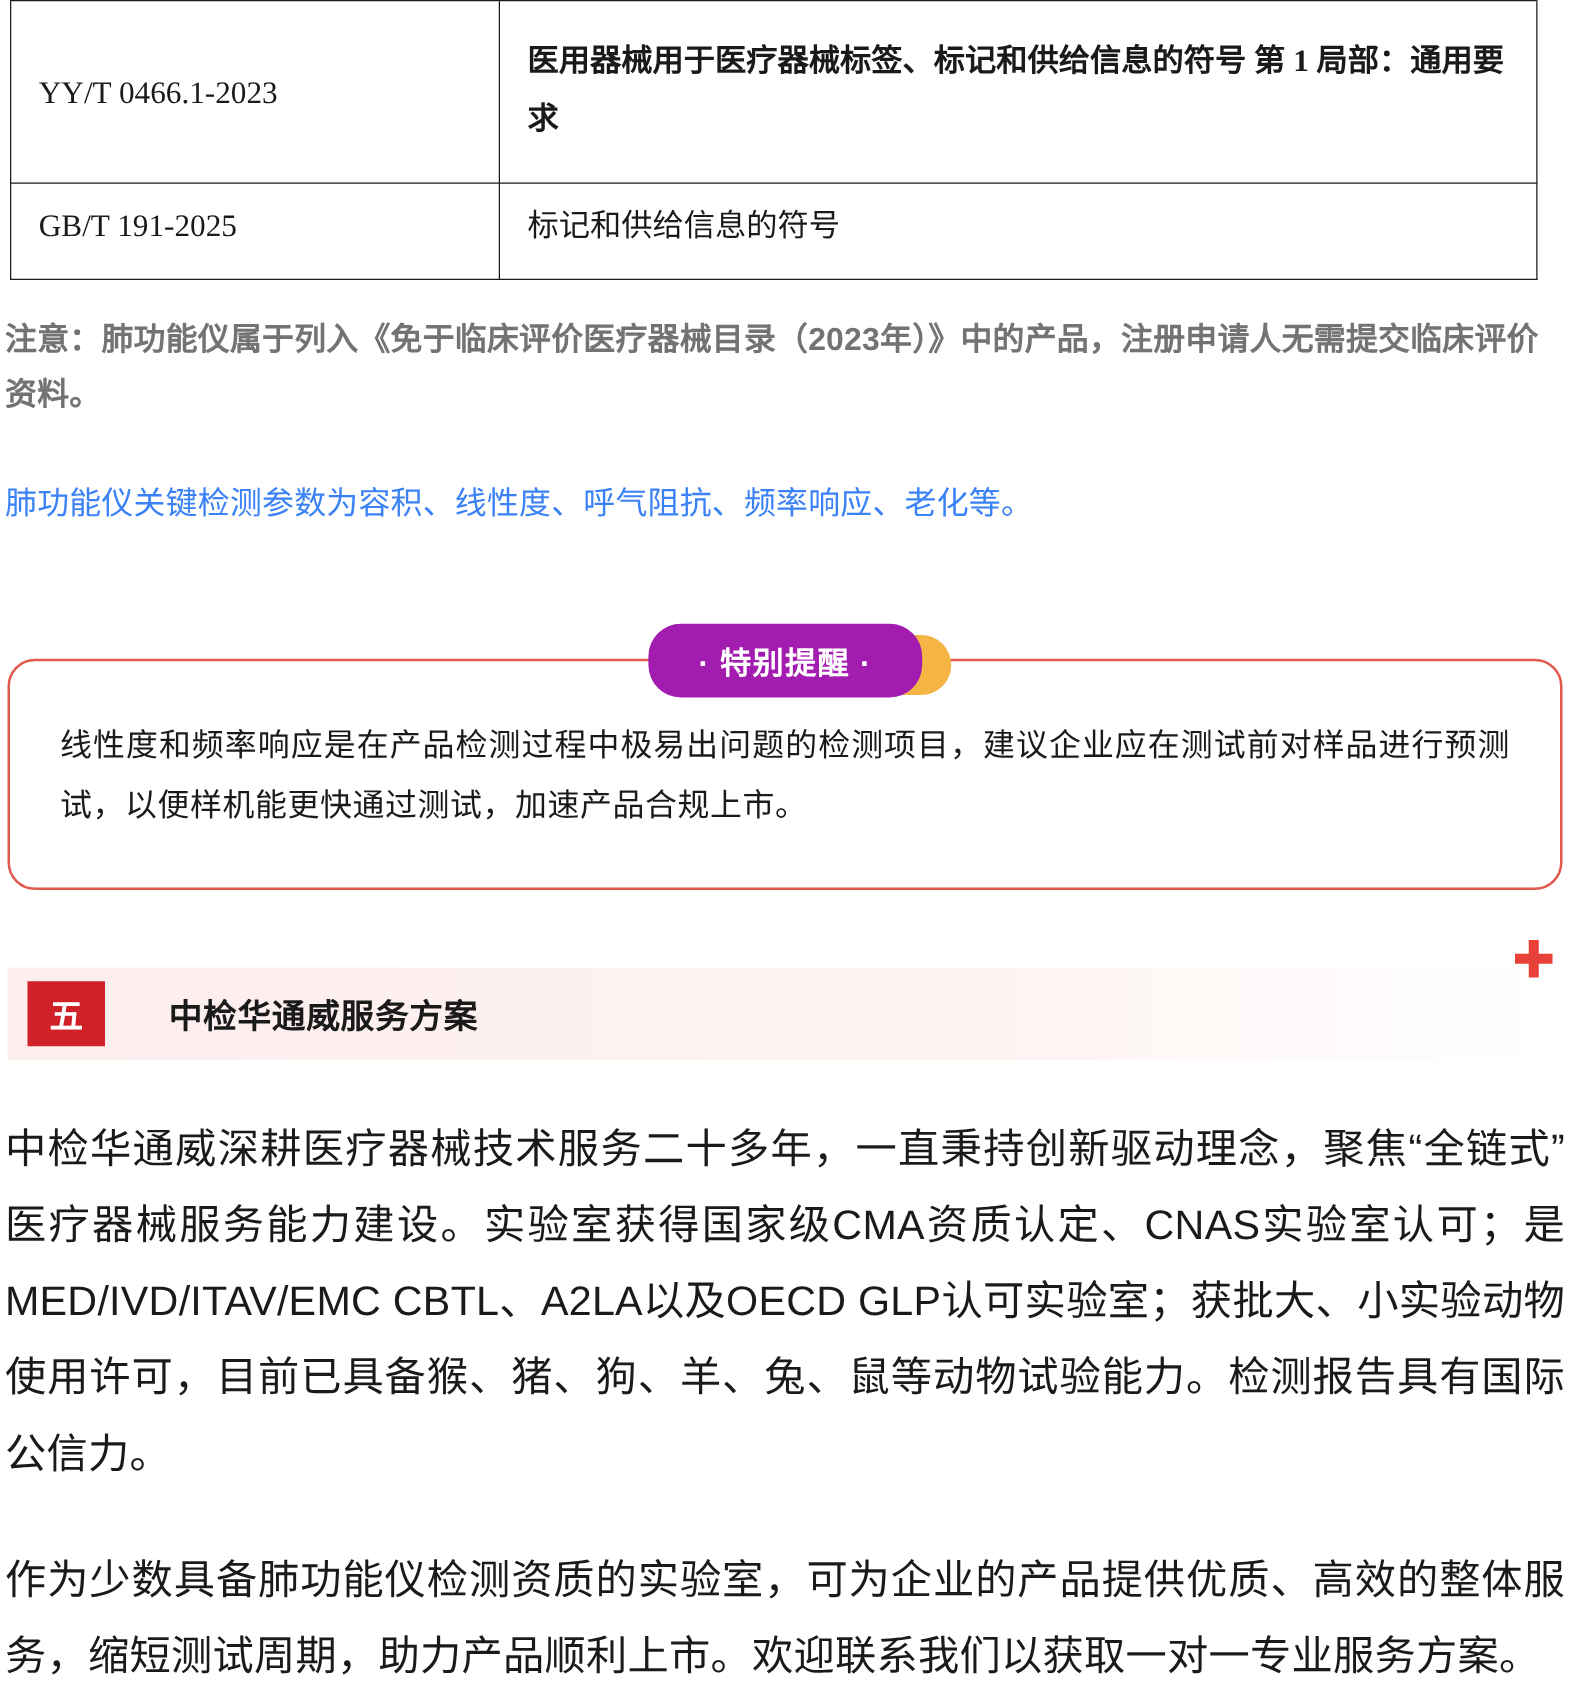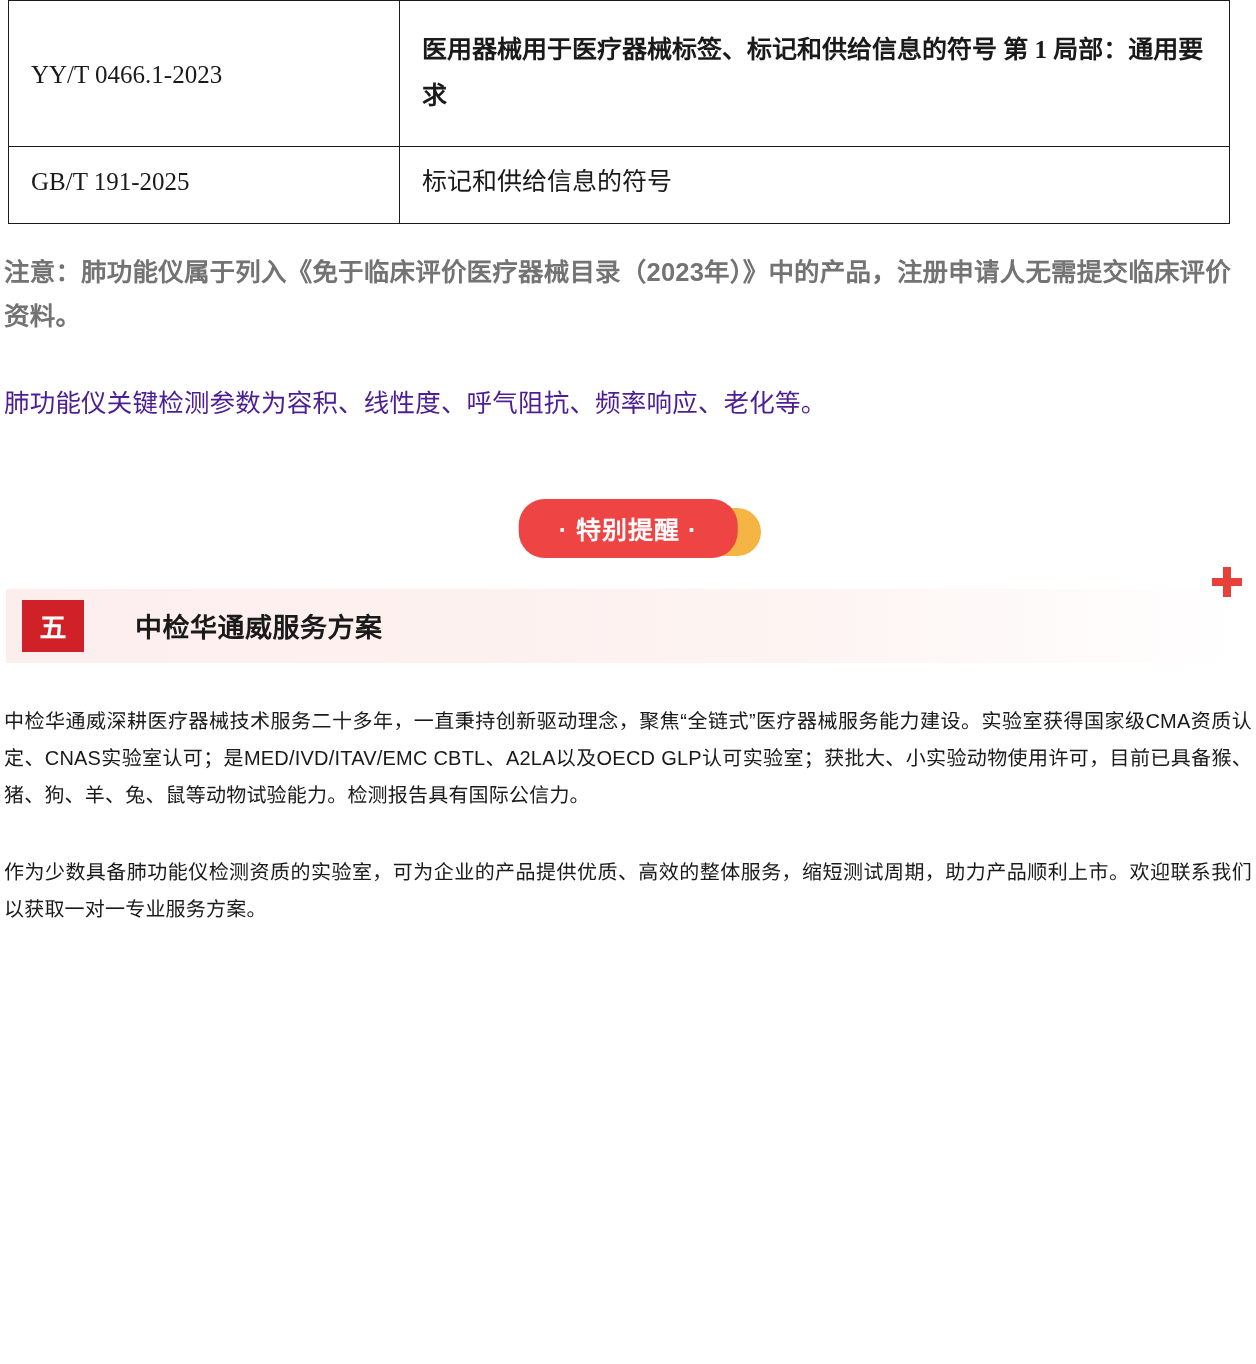--- a/index.html
+++ b/index.html
@@ -66,37 +66,37 @@
     color: #737373;
     font-weight: 700;
     letter-spacing: 0.2px;
   }
 
   
   .para {
     margin: 42px 4px 0 4px;
     font-size: 25.5px;
     line-height: 1.8;
-    color: #4c1d95;
+    color: #3b82f6;
     letter-spacing: 0.2px;
   }
 
   
   .reminder-wrap {
     position: relative;
     margin: 72px 6px 0 6px;
     padding-top: 28px;
   }
   .reminder-badge {
     position: absolute;
     top: 0;
     left: 50%;
     transform: translateX(-50%);
     z-index: 3;
-    background: #ef4444;
+    background: #a21caf;
     color: #ffffff;
     font-size: 25px;
     font-weight: 700;
     letter-spacing: 1px;
     padding: 11px 40px 12px 40px;
     border-radius: 26px;
     white-space: nowrap;
   }
   .reminder-badge-shadow {
     position: absolute;
@@ -171,21 +171,21 @@
   .plus-icon:before {
     left: 11px; top: 0; width: 8px; height: 30px;
   }
   .plus-icon:after {
     left: 0; top: 11px; width: 30px; height: 8px;
   }
 
   
   .body-para {
     margin: 40px 4px 0 4px;
-    font-size: 20px;
+    font-size: 33px;
     line-height: 1.85;
     color: #1a1a1a;
     text-align: justify;
     text-justify: inter-ideograph;
     letter-spacing: 0.2px;
   }
   .top-rule {
     width: 1222px;
     height: 1px;
     background: #1b1b1b;
@@ -212,20 +212,23 @@
     </tbody>
   </table>
 
   <p class="notice">注意：肺功能仪属于列入《免于临床评价医疗器械目录（2023年）》中的产品，注册申请人无需提交临床评价资料。</p>
 
   <p class="para">肺功能仪关键检测参数为容积、线性度、呼气阻抗、频率响应、老化等。</p>
 
   <div class="reminder-wrap">
     <div class="reminder-badge-shadow"></div>
     <div class="reminder-badge">· 特别提醒 ·</div>
+    <div class="reminder-box">
+      <div class="reminder-text">线性度和频率响应是在产品检测过程中极易出问题的检测项目，建议企业应在测试前对样品进行预测试，以便样机能更快通过测试，加速产品合规上市。</div>
+    </div>
   </div>
 
   <div class="section-head">
     <div class="plus-icon"></div>
     <div class="section-num">五</div>
     <div class="section-title">中检华通威服务方案</div>
   </div>
 
   <p class="body-para">中检华通威深耕医疗器械技术服务二十多年，一直秉持创新驱动理念，聚焦“全链式”医疗器械服务能力建设。实验室获得国家级CMA资质认定、CNAS实验室认可；是MED/IVD/ITAV/EMC CBTL、A2LA以及OECD GLP认可实验室；获批大、小实验动物使用许可，目前已具备猴、猪、狗、羊、兔、鼠等动物试验能力。检测报告具有国际公信力。</p>
   <p class="body-para">作为少数具备肺功能仪检测资质的实验室，可为企业的产品提供优质、高效的整体服务，缩短测试周期，助力产品顺利上市。欢迎联系我们以获取一对一专业服务方案。</p>

